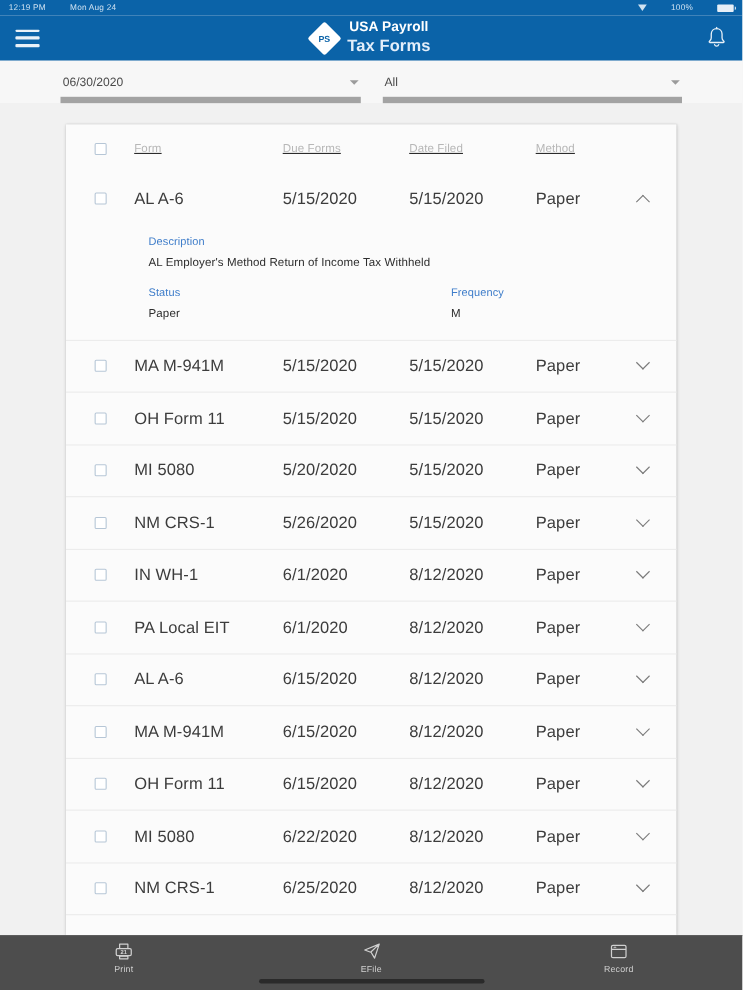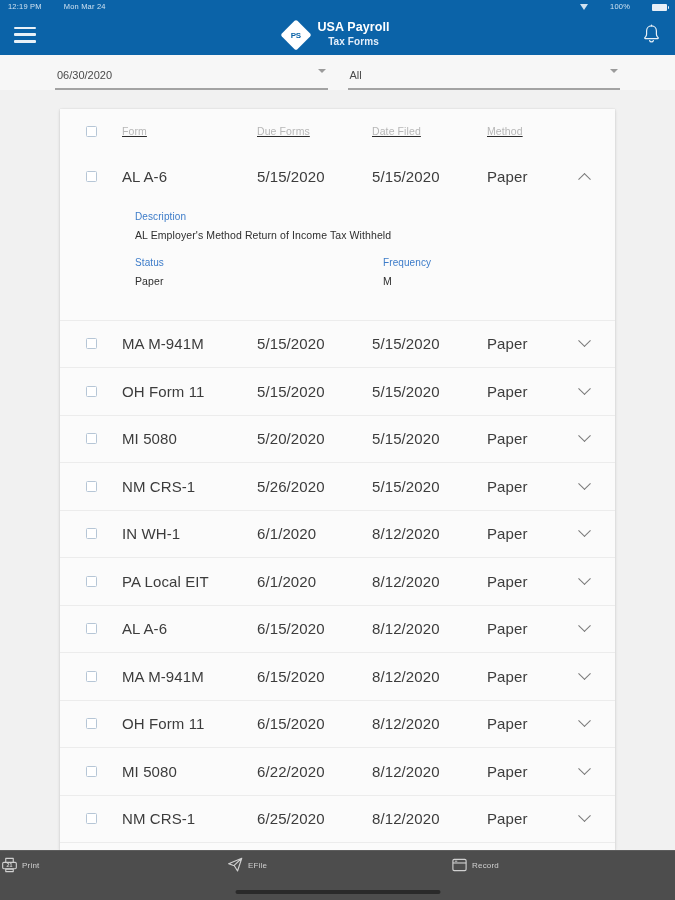--- a/index.html
+++ b/index.html
@@ -102,36 +102,37 @@
     font-size: 8px;
     font-weight: bold;
     color: #0b63a8;
     letter-spacing: -.3px;
   }
   .brand-text { text-align: center; line-height: 1.25; }
   .brand-title {
     font-size: 12.5px; color: #ffffff; font-weight: bold; letter-spacing: .1px;
   }
   .brand-sub {
-    font-size: 10px; color: #e3eefa; font-weight: bold; letter-spacing: .1px;
+    font-size: 15px; color: #e3eefa; font-weight: bold; letter-spacing: .1px;
   }
   .bell { margin-left: auto; cursor: pointer; display:flex; }
 
   
   .filters {
     background: #f7f7f7;
     padding: 14px 55px 0 55px;
     display: flex;
     gap: 20px;
     flex: 0 0 auto;
   }
   .select {
     flex: 1;
     display: flex;
-    border-bottom: 2px solid #a3a3a3;
+    align-items: center;
+    border-bottom: 6px solid #a3a3a3;
     padding: 0 2px 7px 2px;
     cursor: pointer;
   }
   .select-value {
     font-size: 11px;
     color: #4a4a4a;
     flex: 1;
     white-space: nowrap;
   }
   .caret {
@@ -215,39 +216,39 @@
     color: #3d7cc9;
     margin-bottom: 7px;
     letter-spacing: .1px;
   }
   .detail-value {
     font-size: 10.5px;
     color: #2e2e2e;
     letter-spacing: .1px;
   }
   .detail-block { margin-bottom: 16px; }
-  .detail-block:last-child { margin-bottom: 15px; }
+  .detail-block:last-child { margin-bottom: 0; gap: 27px; }
   .detail-cols { display: flex; }
   .detail-col { flex: 0 0 248px; }
 
   
   .bottomnav {
     height: 50px;
     background: #4d4d4d;
     border-top: 1px solid #5d5d5d;
     display: flex;
     align-items: flex-start;
     padding-top: 5px;
     flex: 0 0 auto;
     position: relative;
   }
   .navitem {
     flex: 1;
     display: flex;
-    flex-direction: row;
+    flex-direction: column;
     align-items: center;
     gap: 3px;
     cursor: pointer;
   }
   .navlabel {
     font-size: 8px;
     color: #d0d0d0;
     letter-spacing: .2px;
   }
   .homebar {
@@ -260,21 +261,21 @@
   }
 </style>
 </head>
 <body>
 
 <div id="app">
 
   <div class="statusbar">
     <div class="sb-left">
       <span>12:19 PM</span>
-      <span>Mon Mar 24</span>
+      <span>Mon Aug 24</span>
     </div>
     <div class="sb-right">
       <span class="sb-wifi"></span>
       <span>100%</span>
       <span class="sb-batt"></span>
     </div>
   </div>
 
   <div class="appbar">
     <div class="hamburger">

